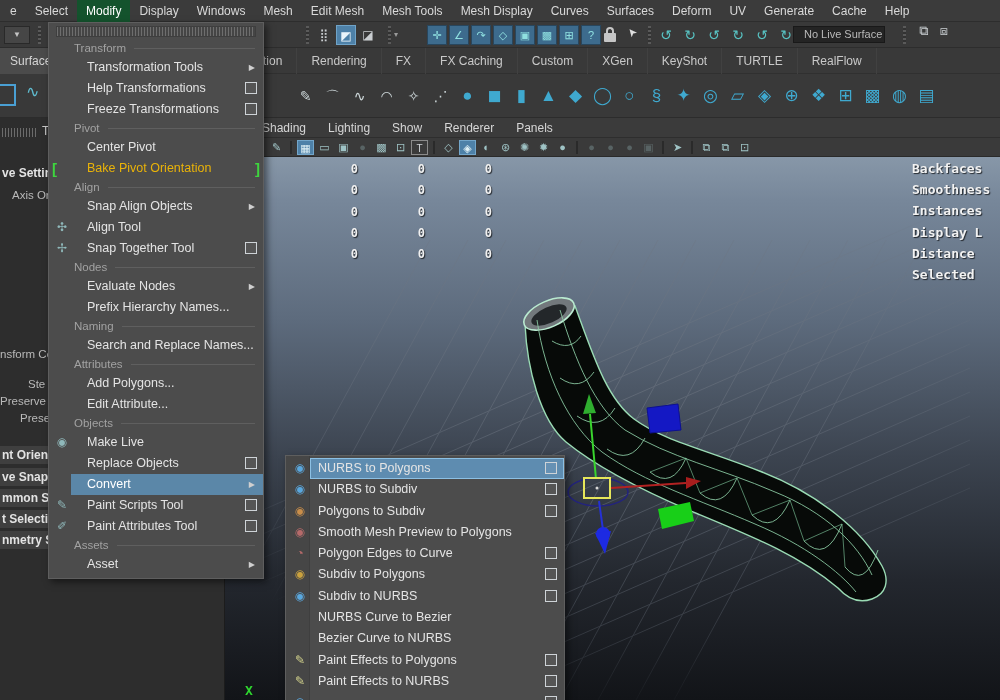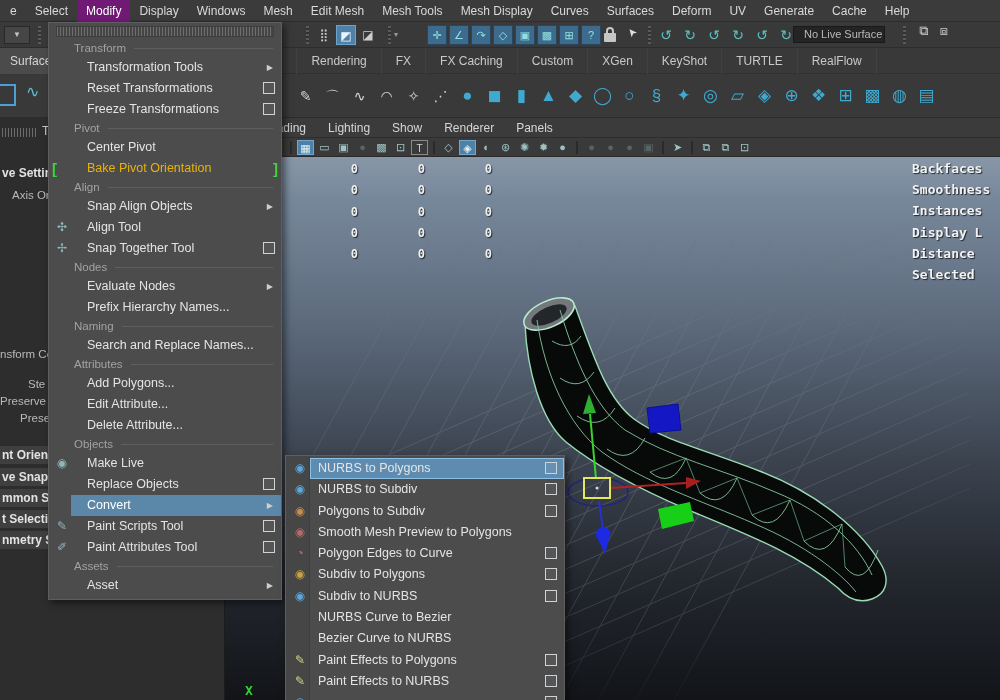--- a/index.html
+++ b/index.html
@@ -2,21 +2,21 @@
 <html><head>
 <meta charset="utf-8">
 <style>
   * { margin:0; padding:0; box-sizing:border-box; }
   html,body { width:1000px; height:700px; overflow:hidden; }
   body { position:relative; background:#393939; font-family:"Liberation Sans",sans-serif; font-size:12px; color:#dcdcdc; }
 
   
   #menubar { position:absolute; left:0; top:0; width:1000px; height:22px; background:#3b3b3b; border-bottom:1px solid #2d2d2d; display:flex; align-items:center; padding-left:1px; }
   .mb-item { padding:3px 9px; height:22px; line-height:16px; color:#d9d9d9; cursor:default; white-space:nowrap; }
-  .mb-item.active { background:#701a75; color:#fff;text-align:center; }
+  .mb-item.active { background:#14532d; color:#fff;text-align:center; }
 
   
   #statusline { position:absolute; left:0; top:22px; width:1000px; height:26px; background:#393939; border-bottom:1px solid #2d2d2d; }
   .sl-abs { position:absolute; }
   .dropbtn { left:4px; top:4px; width:26px; height:18px; background:#464646; border:1px solid #292929; color:#c4c4c4; font-size:8px; text-align:center; line-height:16px; }
   .vsep { top:4px; width:3px; height:18px; background:repeating-linear-gradient(180deg,#5a5a5a 0 2px,#323232 2px 4px); }
   .sl-icon { width:20px; height:20px; top:3px; text-align:center; line-height:20px; font-size:12px; color:#c9cdd0; }
   .sl-icon.active { background:#4e81a8; color:#eaf4fa; border:1px solid #6fa3c8; }
   .snapgrp { left:427px; top:3px; display:flex; gap:2px; }
   .snapbtn { width:20px; height:20px; background:#3d6b8d; border:1px solid #28465d; color:#8fe0e0; font-size:11px; text-align:center; line-height:18px; }
@@ -63,21 +63,21 @@
   .vicon.sep { width:2px; background:#2a2a2a; height:13px; margin:0 4px; }
   #canvas { position:absolute; left:0; top:39px; width:775px; height:543px; background:linear-gradient(180deg,#8797a8 0%,#77879a 8%,#5d6b7d 30%,#3c4450 55%,#23272e 78%,#121418 100%); }
   #scene { position:absolute; left:0; top:0; }
   #polyhud { position:absolute; left:66px; top:2px; display:grid; grid-template-columns:67px 67px 67px; font-family:"DejaVu Sans Mono",monospace; font-weight:bold; font-size:12px; color:#f0f0f0; text-shadow:1px 1px 1px rgba(0,0,0,.7); }
   .hz { text-align:right; line-height:21.3px; }
   #righthud { position:absolute; left:687px; top:1px; font-family:"DejaVu Sans Mono",monospace; font-weight:bold; font-size:13px; color:#f2f2f2; text-shadow:1px 1px 1px rgba(0,0,0,.7); }
   .rh { line-height:21.2px; white-space:nowrap; }
   #axis-x { position:absolute; left:20px; top:526px; color:#2fd82f; font-family:"DejaVu Sans Mono",monospace; font-weight:bold; font-size:13px; }
 
   
-  #modifymenu { position:absolute; left:48px; top:22px; width:234px; background:#4c4c4c; border:1px solid #5e5e5e; box-shadow:3px 3px 7px rgba(0,0,0,.5); z-index:40; padding-bottom:3px; }
+  #modifymenu { position:absolute; left:48px; top:22px; width:216px; background:#4c4c4c; border:1px solid #5e5e5e; box-shadow:3px 3px 7px rgba(0,0,0,.5); z-index:40; padding-bottom:3px; }
   .tearoff { height:11px; margin:3px 7px 3px 7px; background-color:#454545; background-image:repeating-linear-gradient(90deg,#6e6e6e 0 1px,transparent 1px 3px); border:1px solid #3e3e3e; }
   .mrow { position:relative; height:21px; line-height:21px; padding-left:38px; color:#e4e4e4; font-size:12.5px; white-space:nowrap; display:flex; }
   .mrow.header { height:17px; line-height:17px; padding-left:25px; color:#a2a2a2; font-size:11.5px; }
   .mrow .mlabel { flex:0 0 auto; }
   .mrow .rule { flex:1; height:1px; background:#5f5f5f; margin:8px 8px 0 8px; }
   .mrow .gicon { position:absolute; left:3px; top:0; width:20px; text-align:center; color:#8fb8ba; font-size:12px; }
   .mrow .marrow { position:absolute; right:8px; top:0; font-size:8px; color:#cfcfcf; }
   .mrow .mcheck { position:absolute; right:6px; top:4px; width:12px; height:12px; border:1px solid #ced3d7; background:rgba(255,255,255,.05); }
   .mrow.green .mlabel { color:#eab308; }
   .gbr { position:absolute; color:#3ed63e; font-weight:bold; font-size:15px; top:0; }
@@ -393,21 +393,21 @@
       </div>
       <div class="mrow">
 
         <span class="mlabel">Transformation Tools</span>
 
         <span class="marrow">▶</span>
 
       </div>
       <div class="mrow">
 
-        <span class="mlabel">Reset Transformations</span>
+        <span class="mlabel">Help Transformations</span>
 
         <span class="mcheck"></span>
 
       </div>
       <div class="mrow">
 
         <span class="mlabel">Freeze Transformations</span>
 
         <span class="mcheck"></span>
 
@@ -493,25 +493,20 @@
 
       </div>
       <div class="mrow">
 
         <span class="mlabel">Add Polygons...</span>
 
       </div>
       <div class="mrow">
 
         <span class="mlabel">Edit Attribute...</span>
-
-      </div>
-      <div class="mrow">
-
-        <span class="mlabel">Delete Attribute...</span>
 
       </div>
       <div class="mrow header">
 
         <span class="mlabel">Objects</span>
         <span class="rule"></span>
 
       </div>
       <div class="mrow">
 

